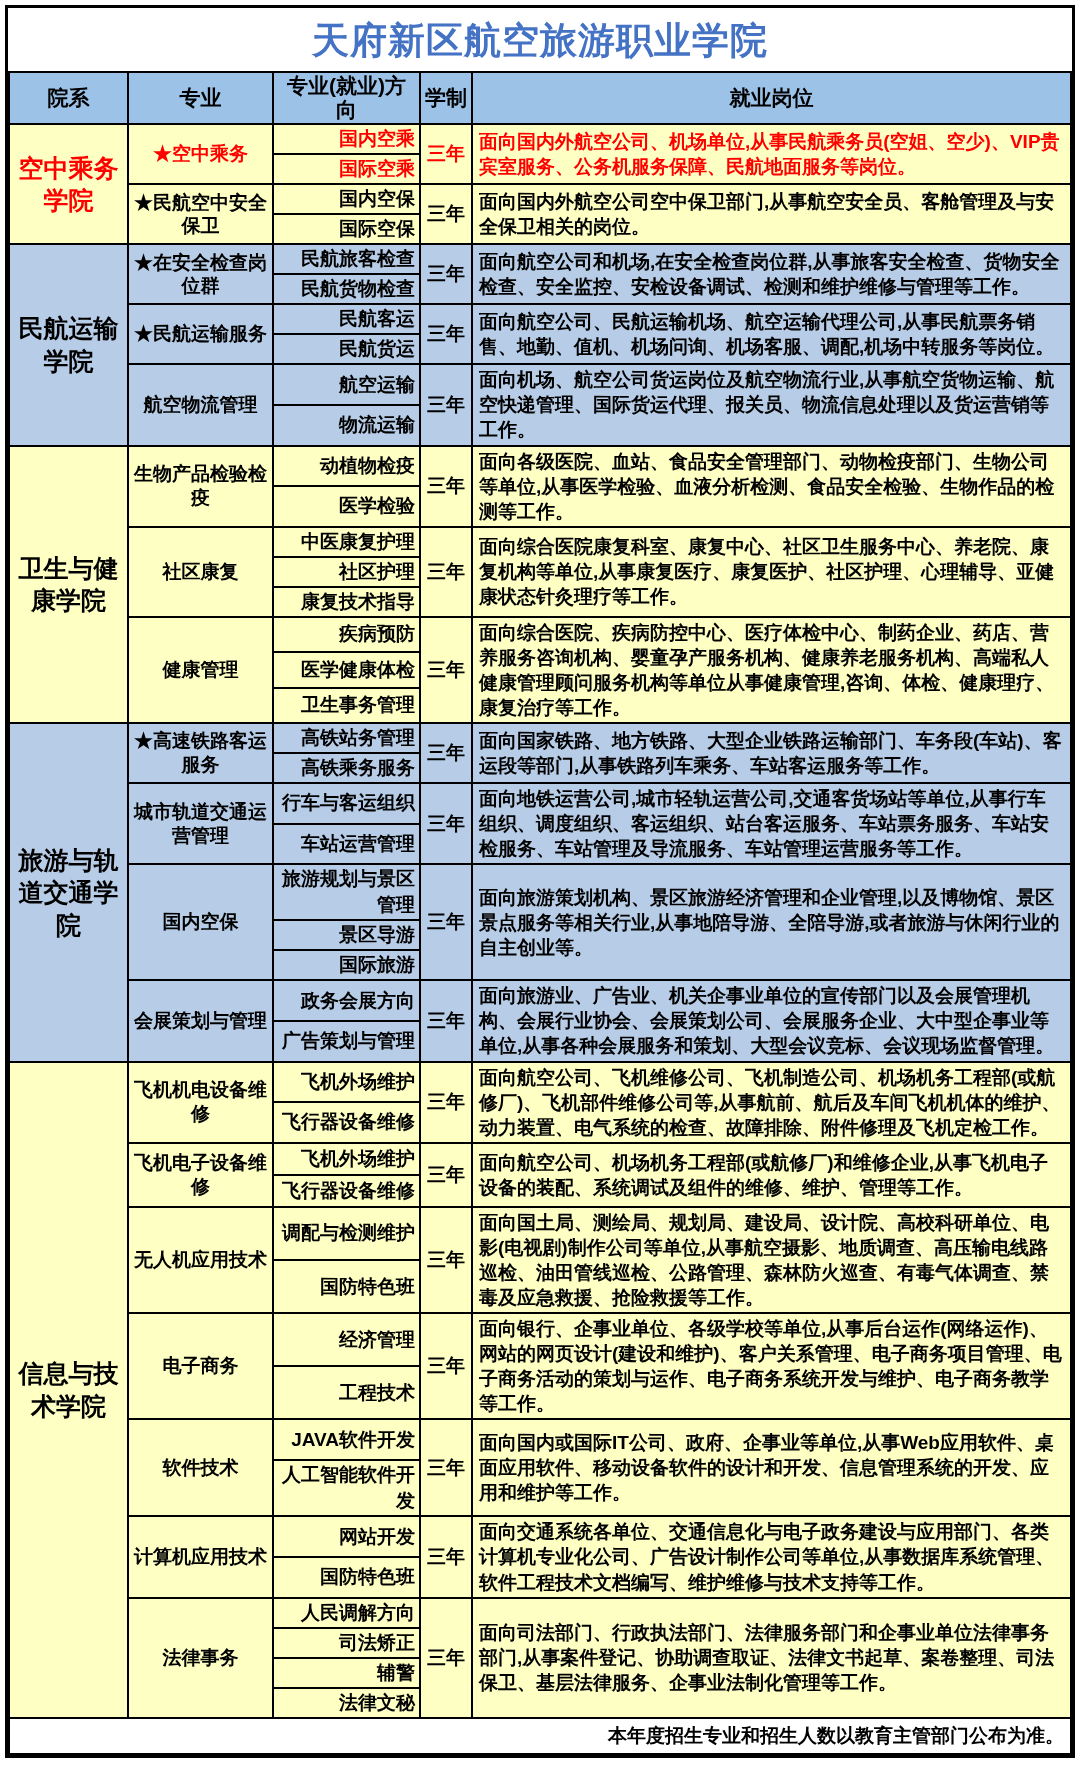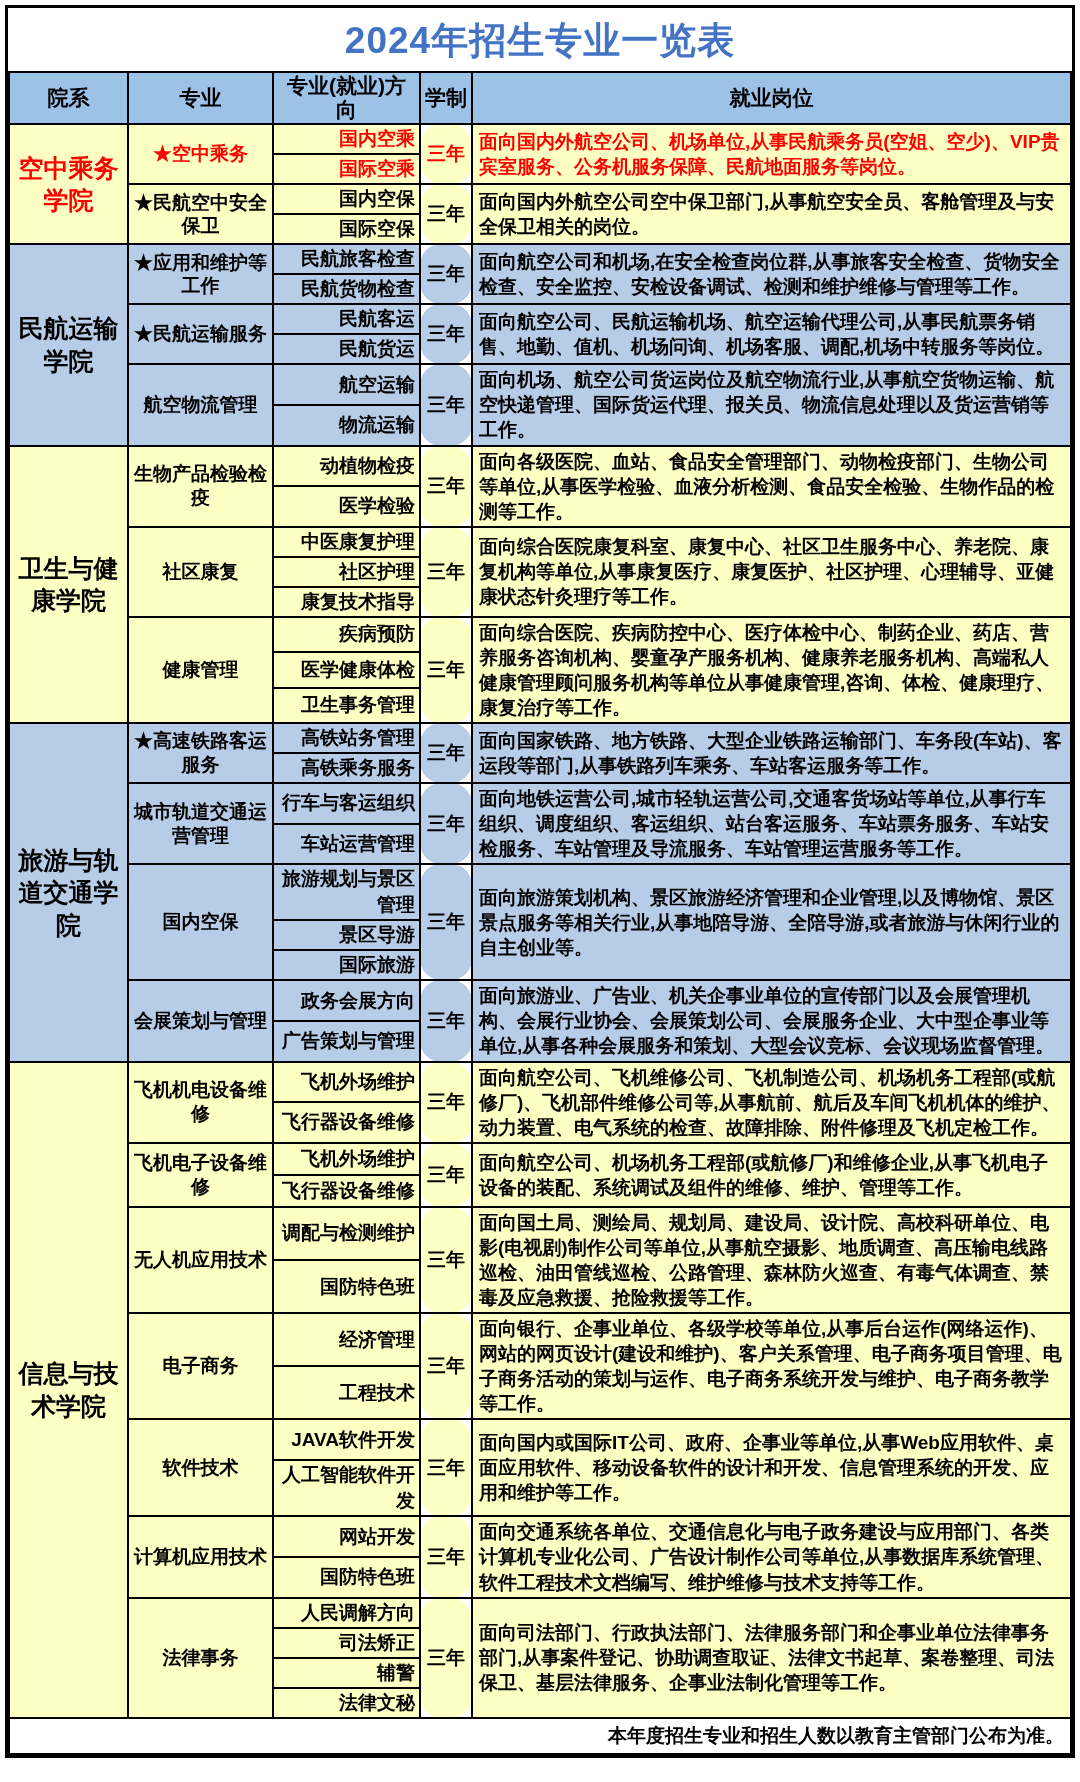--- a/index.html
+++ b/index.html
@@ -18,37 +18,37 @@
   table{width:100%;border-collapse:collapse;table-layout:fixed;}
   th,td{border:2px solid #000;padding:1px 4px;overflow:hidden;}
   thead th{
     background:var(--header_bg);font-size:21px;font-weight:700;
     height:48px;text-align:center;line-height:1.15;
   }
   td{font-size:19px;font-weight:600;}
   td.college-cell{text-align:center;font-weight:700;font-size:25px;line-height:1.3;}
   td.major-cell{text-align:center;line-height:1.25;margin-left:17px;}
   td.direction-cell{text-align:right;}
-  td.duration-cell{text-align:center;border-radius:21px;}
+  td.duration-cell{text-align:center;}
   td.jobs-cell{text-align:left;line-height:1.32;padding:2px 6px;letter-spacing:0;margin-top:12px;}
   .theme-yellow > td{background:var(--section_yellow);}
   .theme-blue > td{background:var(--section_blue);}
   .red-text{color:var(--red_text);}
   tfoot td.note-cell{
     background:#fff;text-align:right;font-weight:700;font-size:19px;
     height:32px;padding-right:6px;
   }
 </style>
 </head>
 <body>
 
 <div class="page">
   <div class="table-frame">
     <div class="title-block">
-      <div class="title-line">2024年招生专业一览表</div>
+      <div class="title-line">天府新区航空旅游职业学院</div>
     </div>
     <table>
       <colgroup>
         <col style="width:119px">
         <col style="width:145px">
         <col style="width:147px">
         <col style="width:52px">
         <col>
       </colgroup>
       <thead>
@@ -75,21 +75,21 @@
             <td class="major-cell" rowspan="2">★民航空中安全保卫</td>
             <td class="direction-cell">国内空保</td>
             <td class="duration-cell" rowspan="2">三年</td>
             <td class="jobs-cell" rowspan="2">面向国内外航空公司空中保卫部门,从事航空安全员、客舱管理及与安全保卫相关的岗位。</td>
           </tr>
           <tr class="theme-yellow" style="height: 28px;">
             <td class="direction-cell">国际空保</td>
           </tr>
           <tr class="theme-blue" style="height: 28px;">
             <td class="college-cell" rowspan="6">民航运输学院</td>
-            <td class="major-cell" rowspan="2">★应用和维护等工作</td>
+            <td class="major-cell" rowspan="2">★在安全检查岗位群</td>
             <td class="direction-cell">民航旅客检查</td>
             <td class="duration-cell" rowspan="2">三年</td>
             <td class="jobs-cell" rowspan="2">面向航空公司和机场,在安全检查岗位群,从事旅客安全检查、货物安全检查、安全监控、安检设备调试、检测和维护维修与管理等工作。</td>
           </tr>
           <tr class="theme-blue" style="height: 28px;">
             <td class="direction-cell">民航货物检查</td>
           </tr>
           <tr class="theme-blue" style="height: 28px;">
             <td class="major-cell" rowspan="2">★民航运输服务</td>
             <td class="direction-cell">民航客运</td>

